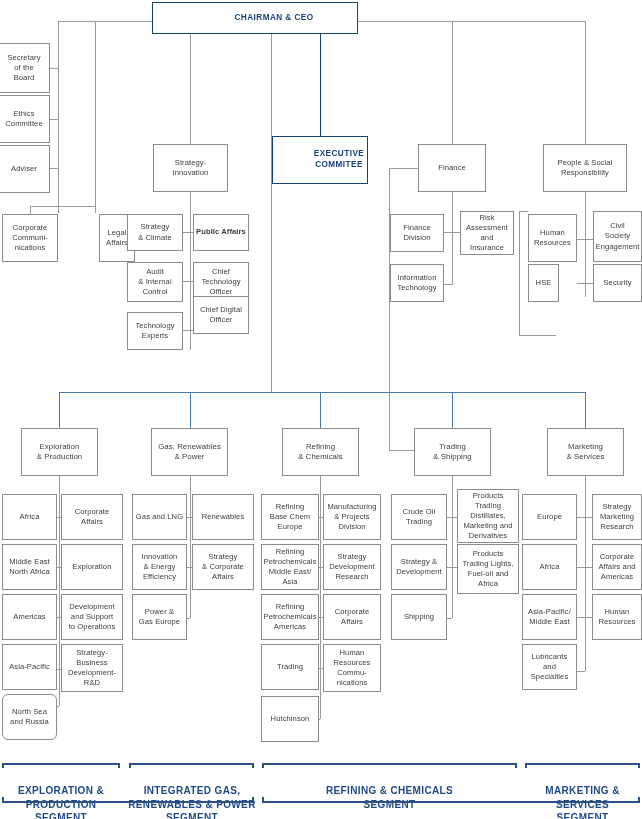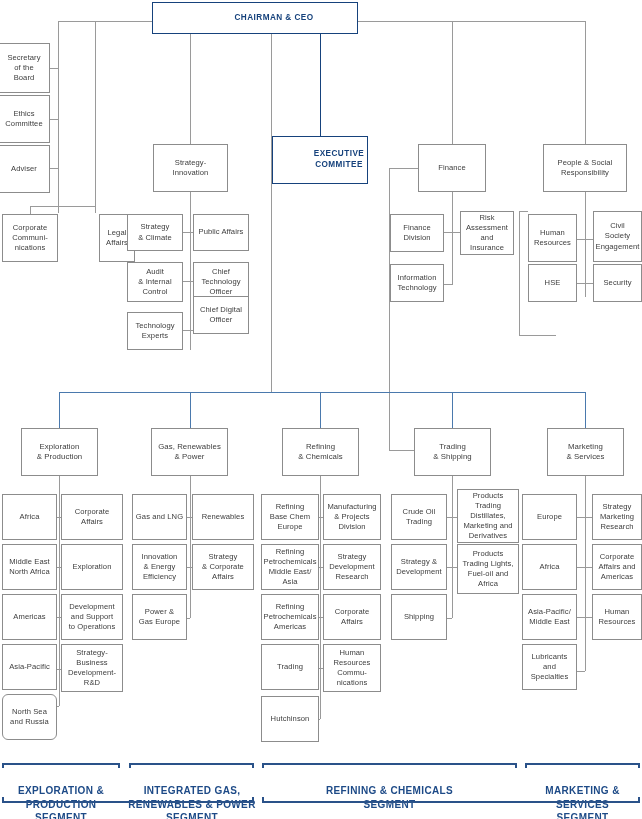--- a/index.html
+++ b/index.html
@@ -161,21 +161,21 @@
   <div class="box" style="left:-2px; top:145px; width:52px; height:48px; white-space:pre-line;">Adviser</div>
   <div class="box" style="left:2px; top:214px; width:56px; height:48px; white-space:pre-line;">Corporate
 Communi-
 nications</div>
   <div class="box" style="left:60px; top:214px; width:36px; height:48px; white-space:pre-line;margin-left:39px;">Legal Affairs</div>
 
   <div class="box" style="left:153px; top:144px; width:75px; height:48px; white-space:pre-line;">Strategy-
 Innovation</div>
   <div class="box" style="left:127px; top:214px; width:56px; height:37px; white-space:pre-line;">Strategy
 &amp; Climate</div>
-  <div class="box" style="left:193px; top:214px; width:56px; height:37px; white-space:pre-line;">Public Affairs</div>
+  <div class="box" style="left:193px; top:214px; width:56px; height:37px; white-space:pre-line;font-weight:bold;">Public Affairs</div>
   <div class="box" style="left:127px; top:262px; width:56px; height:40px; white-space:pre-line;">Audit
 &amp; Internal
 Control</div>
   <div class="box" style="left:193px; top:262px; width:56px; height:40px; white-space:pre-line;">Chief
 Technology
 Officer</div>
   <div class="box" style="left:127px; top:312px; width:56px; height:38px; white-space:pre-line;">Technology
 Experts</div>
   <div class="box" style="left:193px; top:296px; width:56px; height:38px; white-space:pre-line;">Chief Digital
 Officer</div>
@@ -190,21 +190,21 @@
   <div class="box" style="left:390px; top:264px; width:54px; height:38px; white-space:pre-line;">Information
 Technology</div>
 
   <div class="box" style="left:543px; top:144px; width:84px; height:48px; white-space:pre-line;">People &amp; Social
 Responsibility</div>
   <div class="box" style="left:528px; top:214px; width:49px; height:48px; white-space:pre-line;">Human
 Resources</div>
   <div class="box" style="left:593px; top:211px; width:49px; height:51px; white-space:pre-line;">Civil
 Society
 Engagement</div>
-  <div class="box" style="left:528px; top:264px; width:49px; height:38px; white-space:pre-line;">HSE</div>
+  <div class="box" style="left:528px; top:264px; width:31px; height:38px; white-space:pre-line;">HSE</div>
   <div class="box" style="left:593px; top:264px; width:49px; height:38px; white-space:pre-line;">Security</div>
 
   <div class="box unit" style="left:21px; top:428px; width:77px; height:48px; white-space:pre-line;">Exploration
 &amp; Production</div>
   <div class="box unit" style="left:151px; top:428px; width:77px; height:48px; white-space:pre-line;">Gas, Renewables
 &amp; Power</div>
   <div class="box unit" style="left:282px; top:428px; width:77px; height:48px; white-space:pre-line;">Refining
 &amp; Chemicals</div>
   <div class="box unit" style="left:414px; top:428px; width:77px; height:48px; white-space:pre-line;">Trading
 &amp; Shipping</div>

